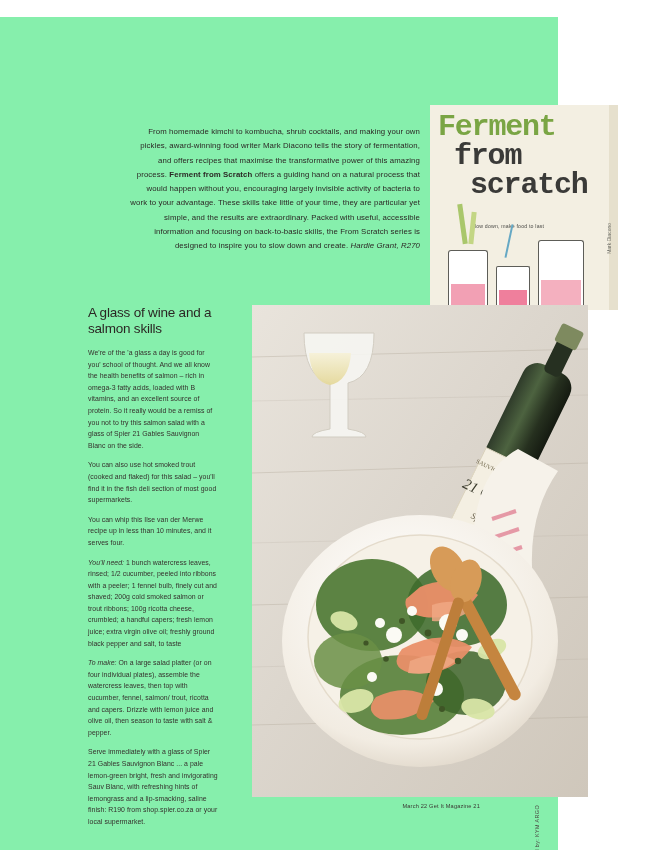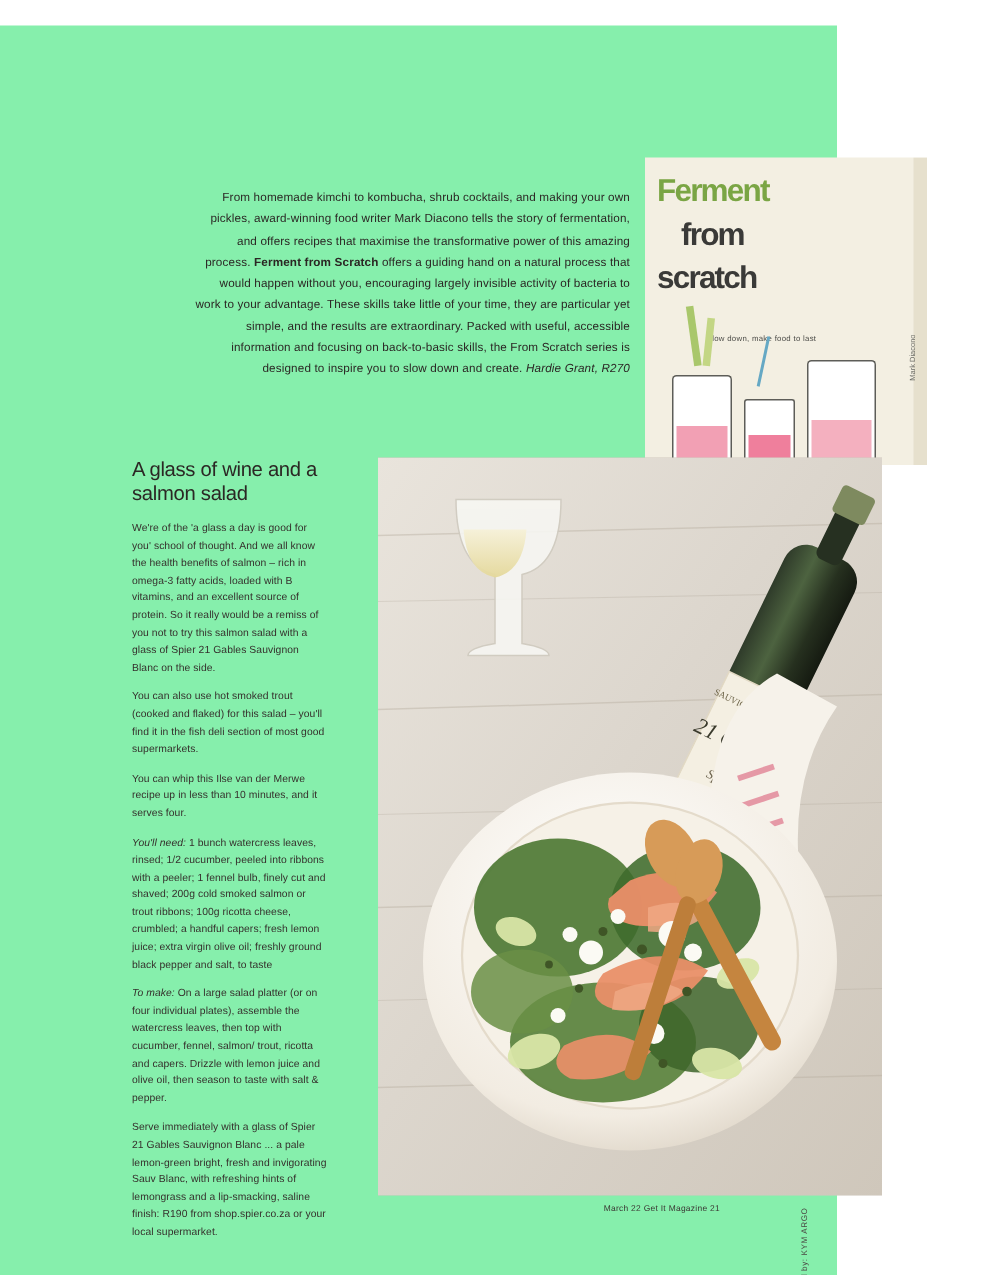--- a/index.html
+++ b/index.html
@@ -49,29 +49,29 @@
     position: absolute;
     right: 0; top: 0;
     width: 9px; height: 100%;
     background: #e6e0cd;
   }
   .book-title {
     position: absolute;
     left: 8px;
     top: 8px;
     width: 170px;
-    font-family: Liberation Sans, sans-serif;
+    font-family: Liberation Mono, monospace;
     font-weight: bold;
-    font-size: 21px;
+    font-size: 30px;
     line-height: 29px;
     letter-spacing: -1.2px;
   }
   .book-title .l1 { color: #7aa544; display: block; }
   .book-title .l2 { color: #3a3a38; display: block; margin-left: 16px; }
-  .book-title .l3 { color: #3a3a38; display: block; }
+  .book-title .l3 { color: #3a3a38; display: block; margin-left: 32px; }
   .book-sub {
     position: absolute;
     left: 42px;
     top: 118px;
     font-size: 5.2px;
     color: #4b4b47;
     letter-spacing: 0.2px;
   }
   .book-author {
     position: absolute;
@@ -196,21 +196,21 @@
         <div class="fill"></div>
       </div>
     <div class="jar j2">
         <div class="fill"></div>
       </div>
     <div class="jar j3">
         <div class="fill"></div>
       </div>
   </div>
 
-  <div class="art-title">A glass of wine and a salmon salad</div>
+  <div class="art-title">A glass of wine and a salmon skills</div>
 
   <div class="col">
     <p>We're of the 'a glass a day is good for you' school of thought. And we all know the health benefits of salmon – rich in omega-3 fatty acids, loaded with B vitamins, and an excellent source of protein. So it really would be a remiss of you not to try this salmon salad with a glass of Spier 21 Gables Sauvignon Blanc on the side.</p>
     <p>You can also use hot smoked trout (cooked and flaked) for this salad – you'll find it in the fish deli section of most good supermarkets.</p>
     <p>You can whip this Ilse van der Merwe recipe up in less than 10 minutes, and it serves four.</p>
     <p><i>You'll need:</i><span> 1 bunch watercress leaves, rinsed; 1/2 cucumber, peeled into ribbons with a peeler; 1 fennel bulb, finely cut and shaved; 200g cold smoked salmon or trout ribbons; 100g ricotta cheese, crumbled; a handful capers; fresh lemon juice; extra virgin olive oil; freshly ground black pepper and salt, to taste</span></p>
     <p><i>To make:</i><span> On a large salad platter (or on four individual plates), assemble the watercress leaves, then top with cucumber, fennel, salmon/ trout, ricotta and capers. Drizzle with lemon juice and olive oil, then season to taste with salt &amp; pepper.</span></p>
     <p>Serve immediately with a glass of Spier 21 Gables Sauvignon Blanc ... a pale lemon-green bright, fresh and invigorating Sauv Blanc, with refreshing hints of lemongrass and a lip-smacking, saline finish: R190 from shop.spier.co.za or your local supermarket.</p>
   </div>
 

